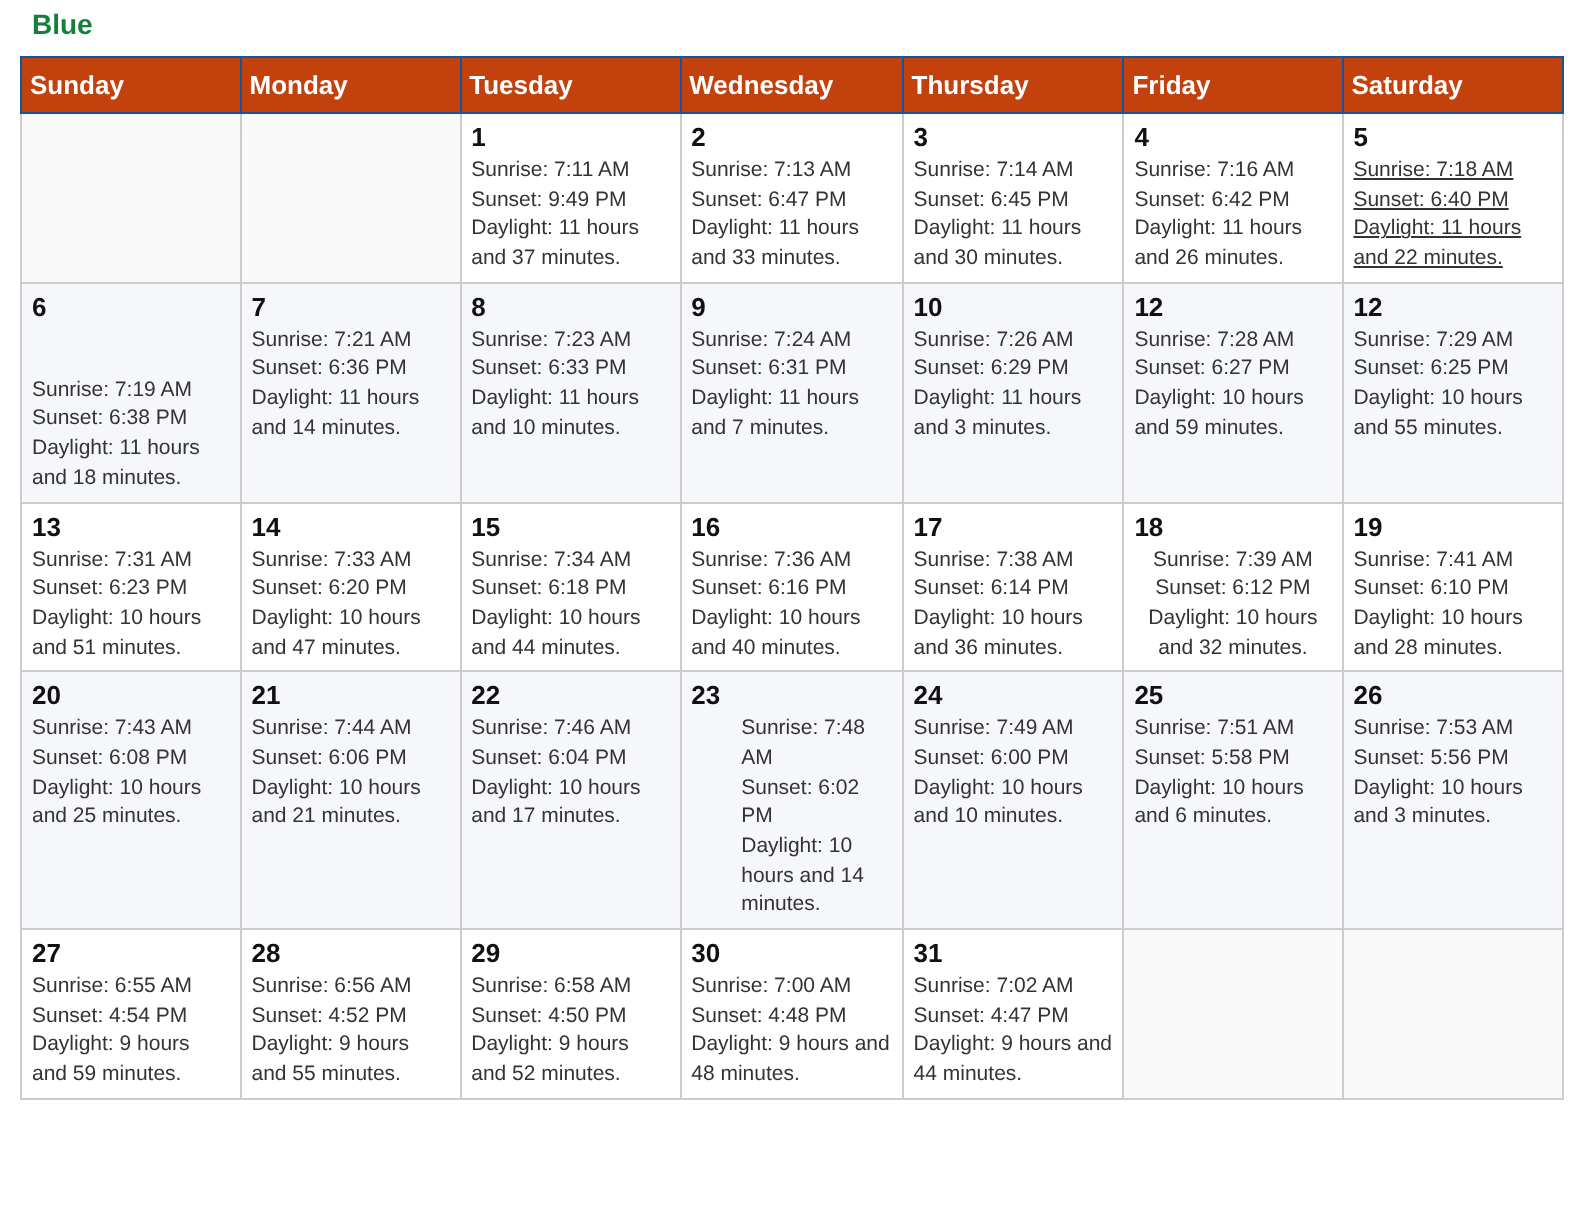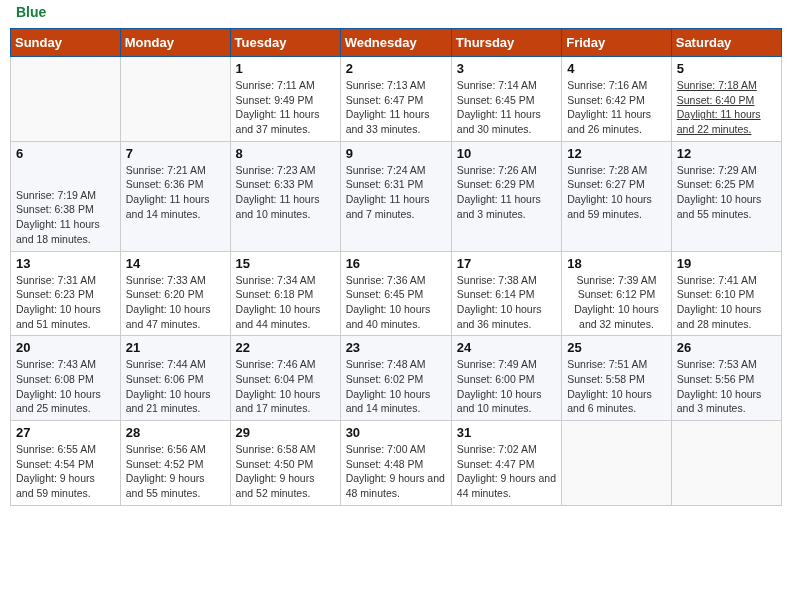--- a/index.html
+++ b/index.html
@@ -199,21 +199,21 @@
         </td>
         <td>
           <span class="day-num">15</span>
           <div class="day-detail" style="white-space: pre-line;">Sunrise: 7:34 AM
 Sunset: 6:18 PM
 Daylight: 10 hours and 44 minutes.</div>
         </td>
         <td>
           <span class="day-num">16</span>
           <div class="day-detail" style="white-space: pre-line;">Sunrise: 7:36 AM
-Sunset: 6:45 PM
+Sunset: 6:16 PM
 Daylight: 10 hours and 40 minutes.</div>
         </td>
         <td>
           <span class="day-num">17</span>
           <div class="day-detail" style="white-space: pre-line;">Sunrise: 7:38 AM
 Sunset: 6:14 PM
 Daylight: 10 hours and 36 minutes.</div>
         </td>
         <td>
           <span class="day-num">18</span>
@@ -242,21 +242,21 @@
 Daylight: 10 hours and 21 minutes.</div>
         </td>
         <td>
           <span class="day-num">22</span>
           <div class="day-detail" style="white-space: pre-line;">Sunrise: 7:46 AM
 Sunset: 6:04 PM
 Daylight: 10 hours and 17 minutes.</div>
         </td>
         <td>
           <span class="day-num">23</span>
-          <div class="day-detail" style="white-space: pre-line;">Sunrise: 7:48 AM
+          <div class="day-detail" style="white-space: pre-line; margin-left: 25px;">Sunrise: 7:48 AM
 Sunset: 6:02 PM
 Daylight: 10 hours and 14 minutes.</div>
         </td>
         <td>
           <span class="day-num">24</span>
           <div class="day-detail" style="white-space: pre-line;">Sunrise: 7:49 AM
 Sunset: 6:00 PM
 Daylight: 10 hours and 10 minutes.</div>
         </td>
         <td>

